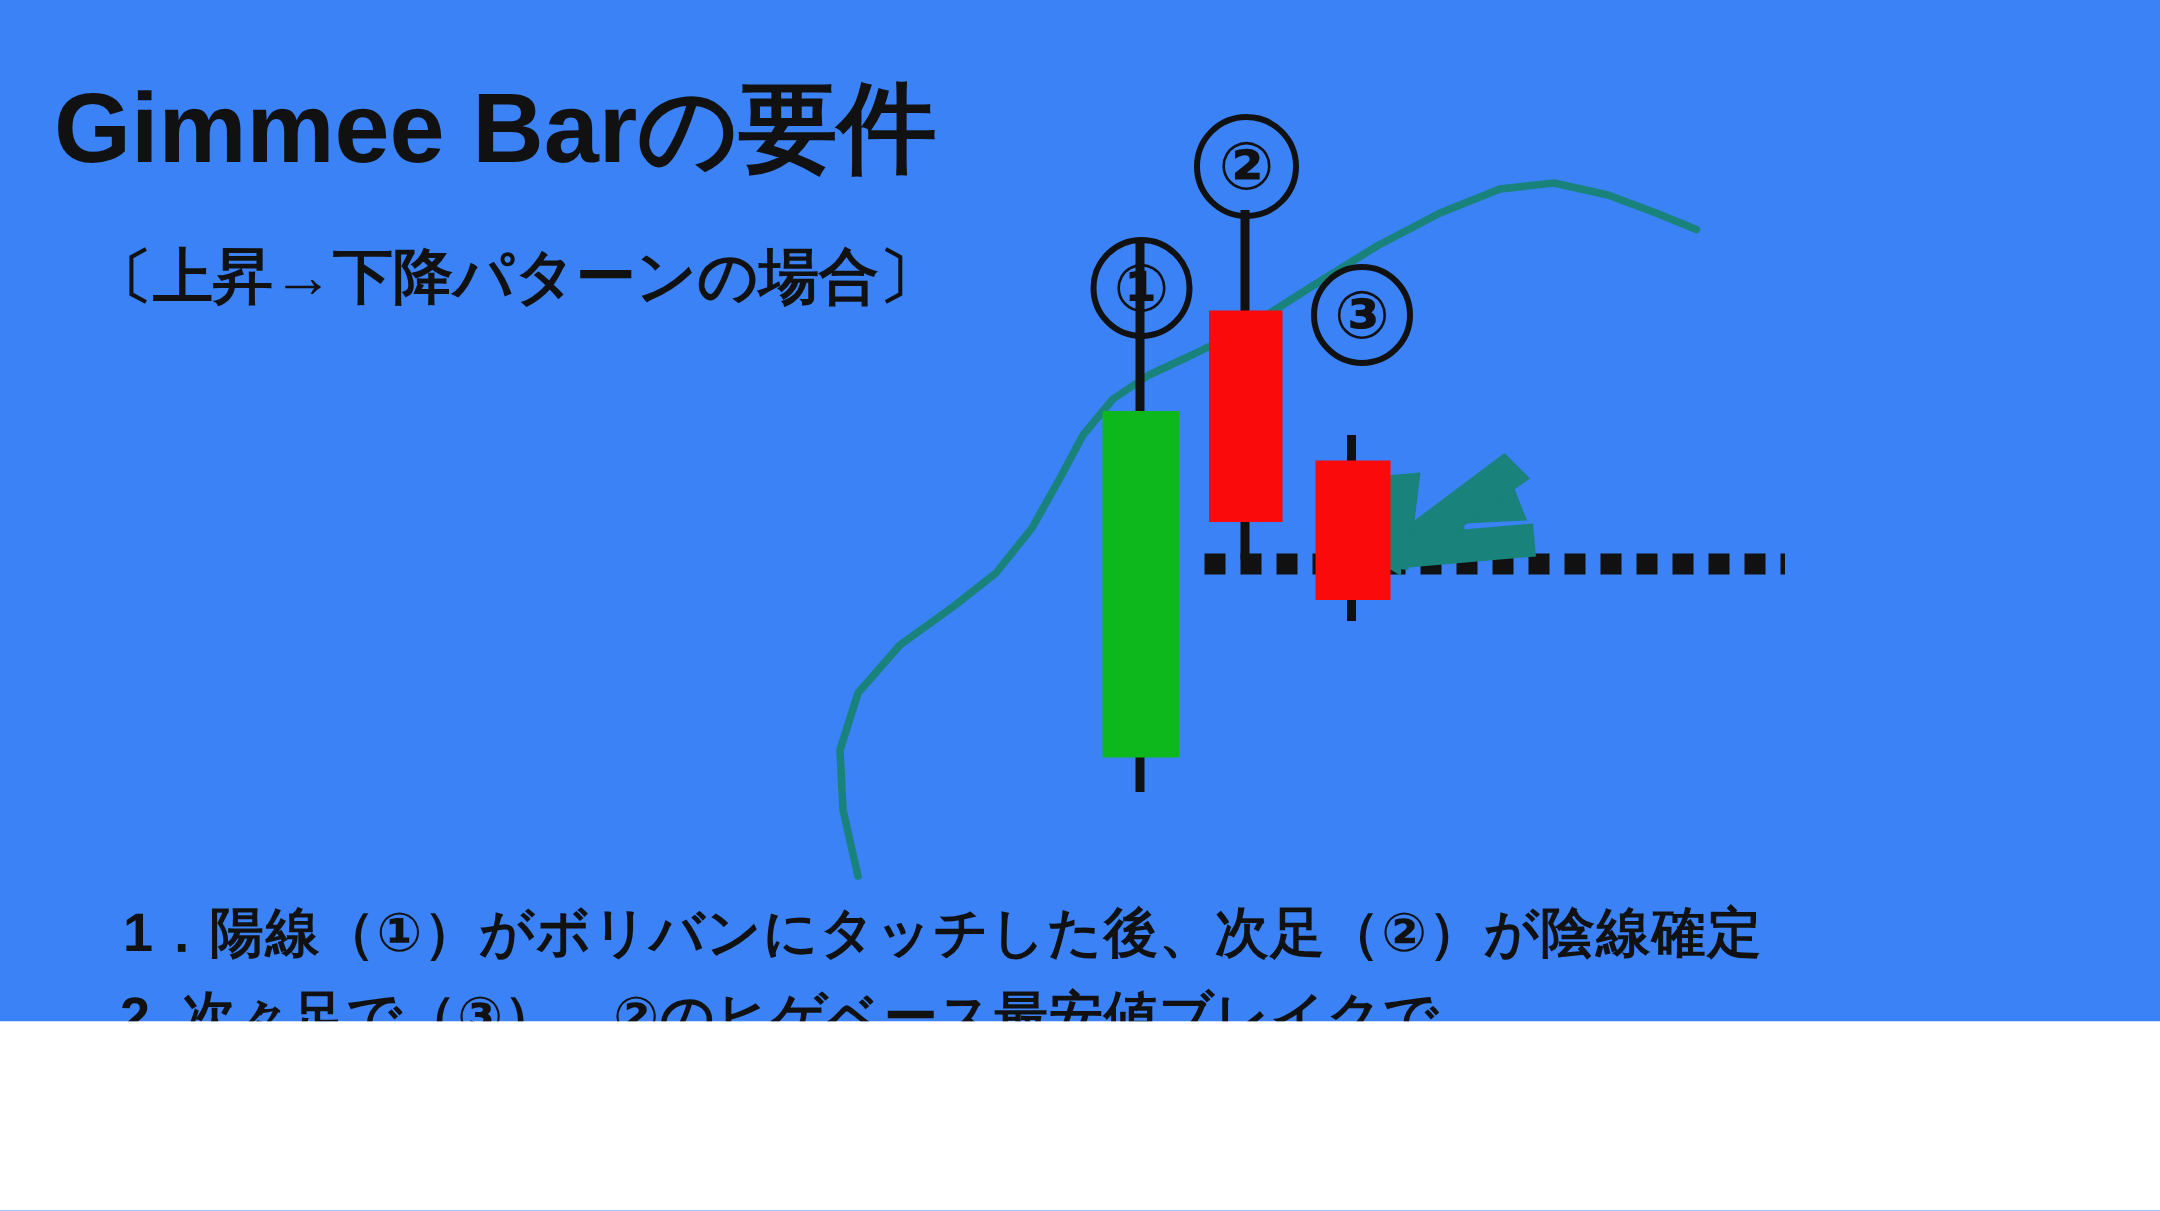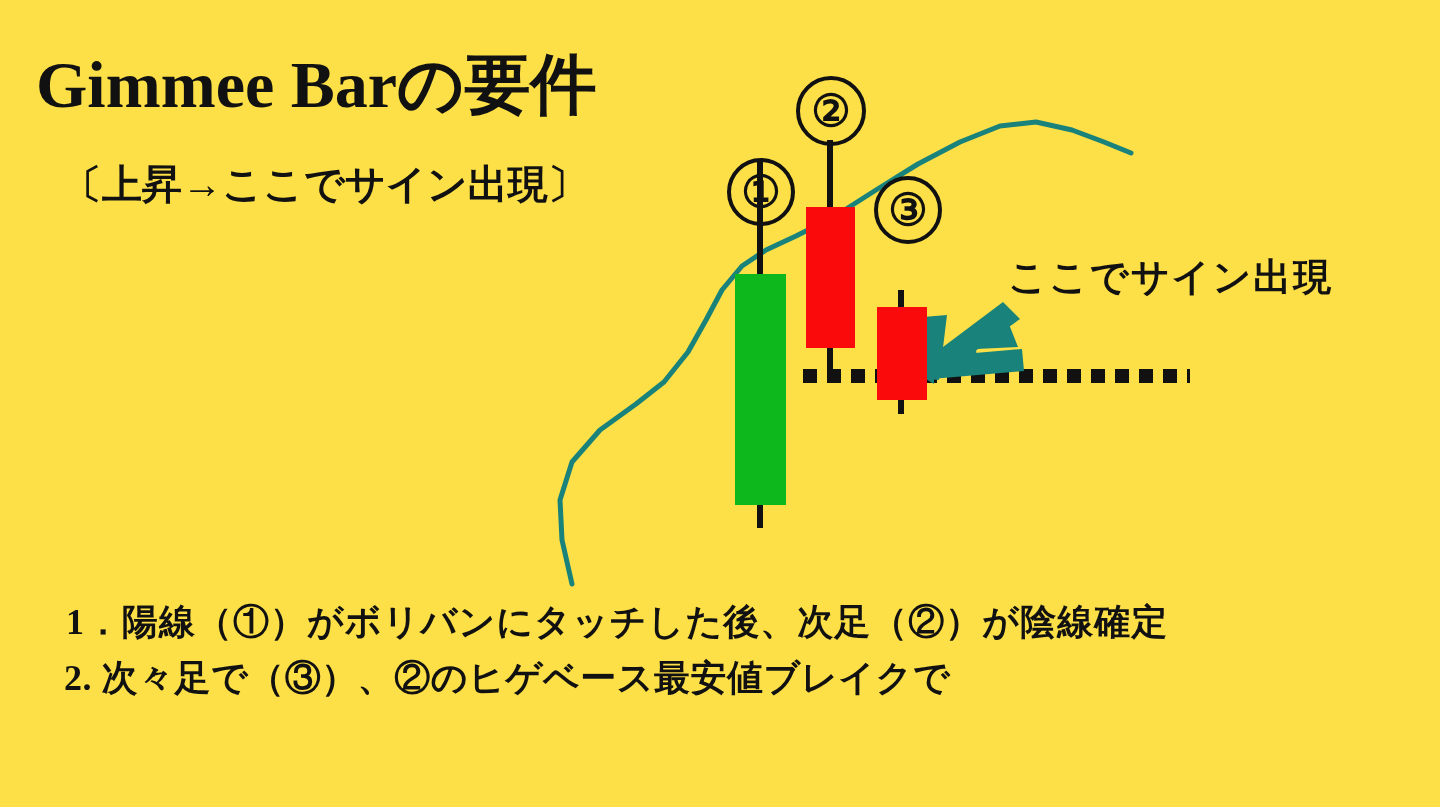--- a/index.html
+++ b/index.html
@@ -7,24 +7,23 @@
     margin: 0;
     padding: 0;
     background: #ffffff;
   }
   body {
     font-family: "Liberation Sans", "DejaVu Sans", sans-serif;
   }
   #canvas {
     position: relative;
     width: 1440px;
-    height: 807px;
-    background: #fde047;
+    height: 681px;
+    background: #3b82f6;
     overflow: hidden;
-    font-family: Liberation Serif, serif;
   }
   #svg-layer {
     position: absolute;
     left: 0;
     top: 0;
     width: 1440px;
     height: 807px;
   }
   .txt {
     position: absolute;
@@ -47,21 +46,21 @@
   }
   #sign-annotation {
     left: 1008px;
     top: 258px;
     font-size: 38px;
     font-weight: 700;
     letter-spacing: 2px;
   }
   #rules-list {
     position: absolute;
-    left: 62px;
+    left: 78px;
     top: 604px;
     width: 1330px;
   }
   .rule-line {
     position: relative;
     color: #111111;
     font-size: 36px;
     font-weight: 700;
     white-space: pre;
     line-height: 1.0;
@@ -99,21 +98,21 @@
   }
   .body-bull { background: #0CB81C; }
   .body-bear { background: #FA0A0A; }
 </style>
 </head>
 <body>
 
 <div id="canvas">
 
   <div class="txt" id="page-title">Gimmee Barの要件</div>
-  <div class="txt" id="page-subtitle">〔上昇→ここでサイン出現〕</div>
+  <div class="txt" id="page-subtitle">〔上昇→下降パターンの場合〕</div>
 
   <svg id="svg-layer" viewBox="0 0 1440 807">
     <polyline id="bollinger-curve" fill="none" stroke="#19827A" stroke-width="5" stroke-linecap="round" stroke-linejoin="round" points="572,584 562,540 560,500 572,462 600,430 636,404 664,382 688,352 706,320 722,290 742,266 766,250 796,236 832,218 876,190 918,164 960,142 1000,126 1036,122 1072,130 1104,142 1131,153"></polyline>
 
     <line id="level-line" x1="803" y1="376" x2="1190" y2="376" stroke="#111111" stroke-width="14" stroke-dasharray="14 10"></line>
 
     <g id="sign-arrow">
       <path d="M 1001 304 L 942 363 L 944 316 L 922 318 L 918 375 L 978 370 L 976 349 L 1018 347 Z" fill="#19827A"></path>
       <path d="M 1003 302 L 1020 319 L 946 372 L 931 356 Z" fill="#19827A"></path>
       <path d="M 923 317 L 947 315 L 939 380 L 916 378 Z" fill="#19827A"></path>
@@ -134,20 +133,19 @@
 
   <div class="candle">
     <div class="candle-wick" style="left: 898px; top: 290px; height: 124px; background: rgb(17, 17, 17);"></div>
     <div class="candle-body body-bear" style="left: 877px; top: 307px; width: 50px; height: 93px; background: rgb(250, 10, 10);"></div>
   </div>
 
   <div class="circle-num" id="circle-num-1">①</div>
   <div class="circle-num" id="circle-num-2">②</div>
   <div class="circle-num" id="circle-num-3">③</div>
 
-  <div class="txt" id="sign-annotation">ここでサイン出現</div>
 
   <div id="rules-list">
     <div class="rule-line" id="rule-line-1">1．陽線（①）がボリバンにタッチした後、次足（②）が陰線確定</div>
     <div class="rule-line" id="rule-line-2">2. 次々足で（③）、②のヒゲベース最安値ブレイクで</div>
   </div>
 
 </div>
 
 </body></html>

